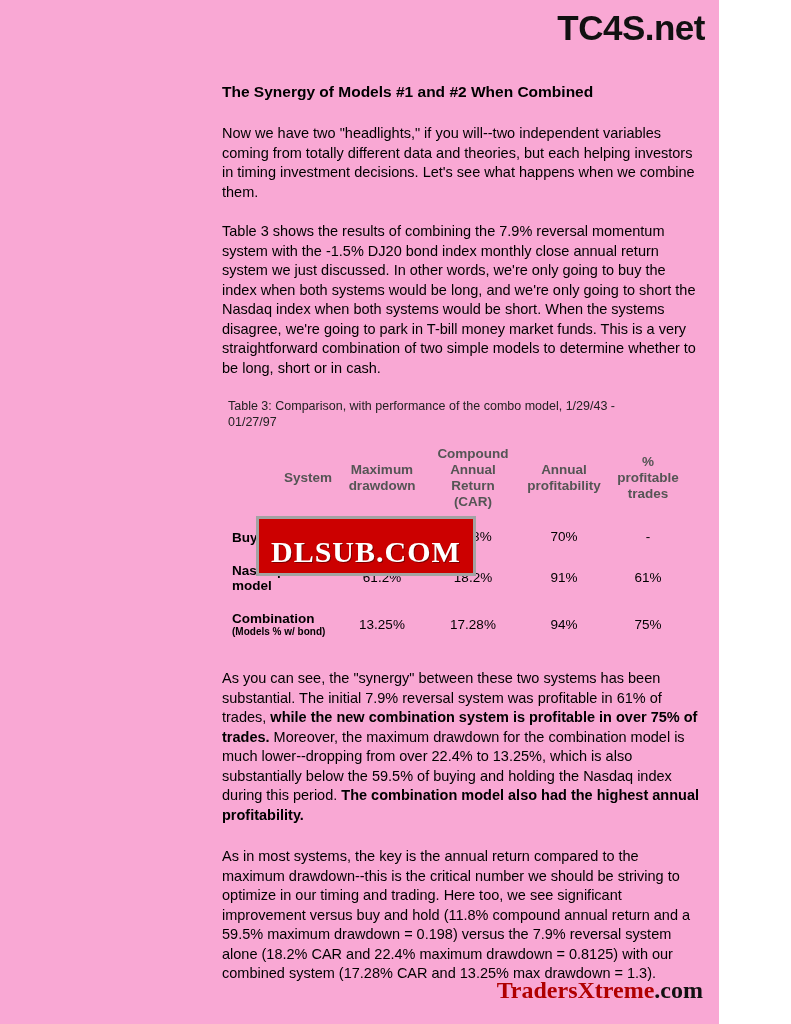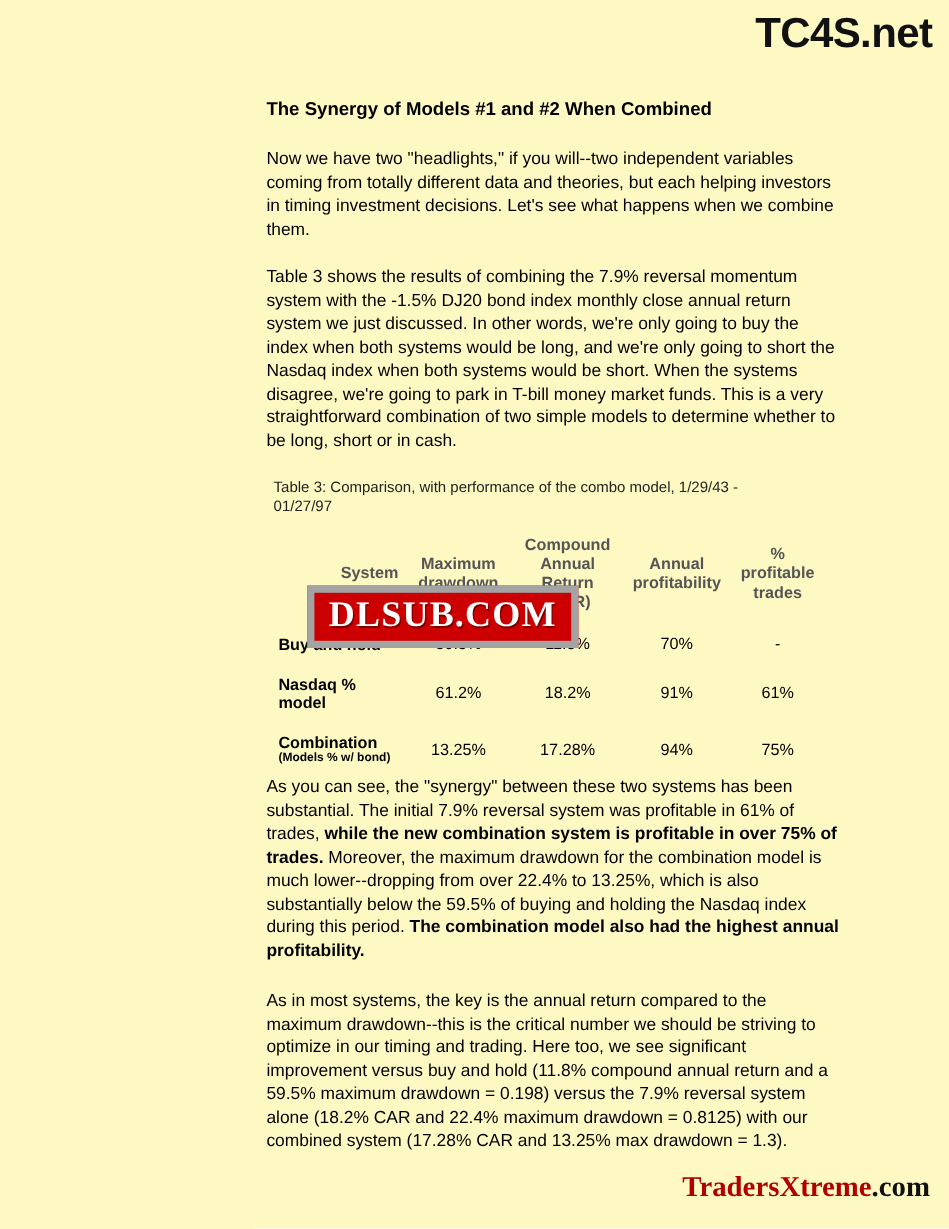--- a/index.html
+++ b/index.html
@@ -11,23 +11,23 @@
     width: 791px;
     height: 1024px;
     position: relative;
     font-family: "Liberation Sans", sans-serif;
     color: #000000;
     overflow: hidden;
   }
   .page {
     position: absolute;
     left: 0; top: 0;
-    width: 791px;
+    width: 719px;
     height: 1024px;
-    background: #fef9c3;
+    background: #f9a8d4;
   }
   
   .brand-top {
     position: absolute;
     right: 14px;
     top: 8px;
     font-family: "Liberation Sans", sans-serif;
     font-weight: bold;
     font-size: 35px;
     line-height: 40px;
@@ -123,29 +123,29 @@
   col.c1 { width: 110px; }
   col.c2 { width: 92px; }
   col.c3 { width: 90px; }
   col.c4 { width: 92px; }
   col.c5 { width: 76px; }
 
   
   .stamp {
     position: absolute;
     left: 256px;
-    top: 488px;
+    top: 516px;
     font-family: "Liberation Serif", serif;
     font-weight: bold;
     font-size: 30px;
     line-height: 34px;
     color: #ffffff;
     background: #cc0000;
-    border: 6px solid #a3a3a3;
-    padding: 2px 12px 4px 12px;
+    border: 3px solid #a3a3a3;
+    padding: 16px 12px 4px 12px;
     letter-spacing: 1px;
     text-shadow: 1px 1px 0 #7a0000;
     white-space: nowrap;
   }
 </style>
 </head>
 <body>
 
 <div class="page">
 
@@ -199,21 +199,21 @@
             <span class="sub">(Models % w/ bond)</span>
           </td>
           <td>13.25%</td>
           <td>17.28%</td>
           <td>94%</td>
           <td>75%</td>
         </tr>
       </tbody>
     </table>
 
-    <p class="para" style="">
+    <p class="para" style="margin-top:22px;">
       <span>As you can see, the "synergy" between these two systems has been substantial. The initial 7.9% reversal system was profitable in 61% of trades, </span><b>while the new combination system is profitable in over 75% of trades.</b><span> Moreover, the maximum drawdown for the combination model is much lower--dropping from over 22.4% to 13.25%, which is also substantially below the 59.5% of buying and holding the Nasdaq index during this period. </span><b>The combination model also had the highest annual profitability.</b>
     </p>
 
     <p class="para" style="margin-top:22px;">As in most systems, the key is the annual return compared to the maximum drawdown--this is the critical number we should be striving to optimize in our timing and trading. Here too, we see significant improvement versus buy and hold (11.8% compound annual return and a 59.5% maximum drawdown = 0.198) versus the 7.9% reversal system alone (18.2% CAR and 22.4% maximum drawdown = 0.8125) with our combined system (17.28% CAR and 13.25% max drawdown = 1.3).</p>
 
   </div>
 
   <div class="stamp">DLSUB.COM</div>
 
   <div class="brand-bottom">

